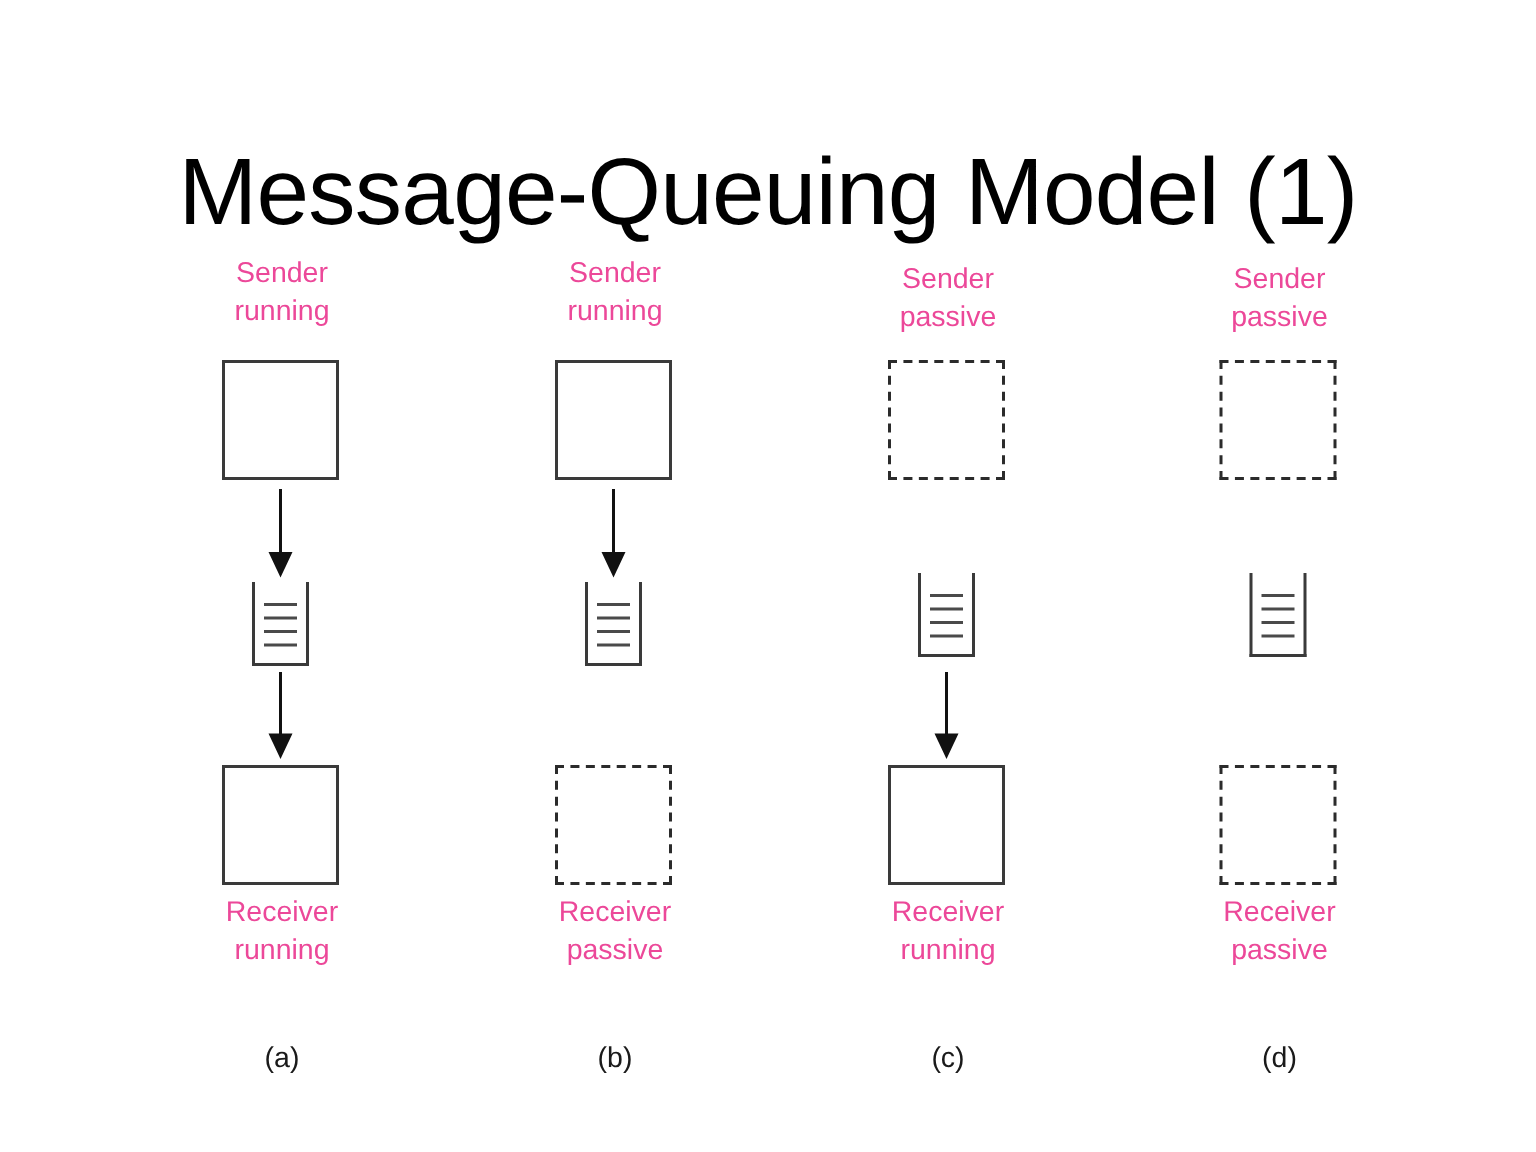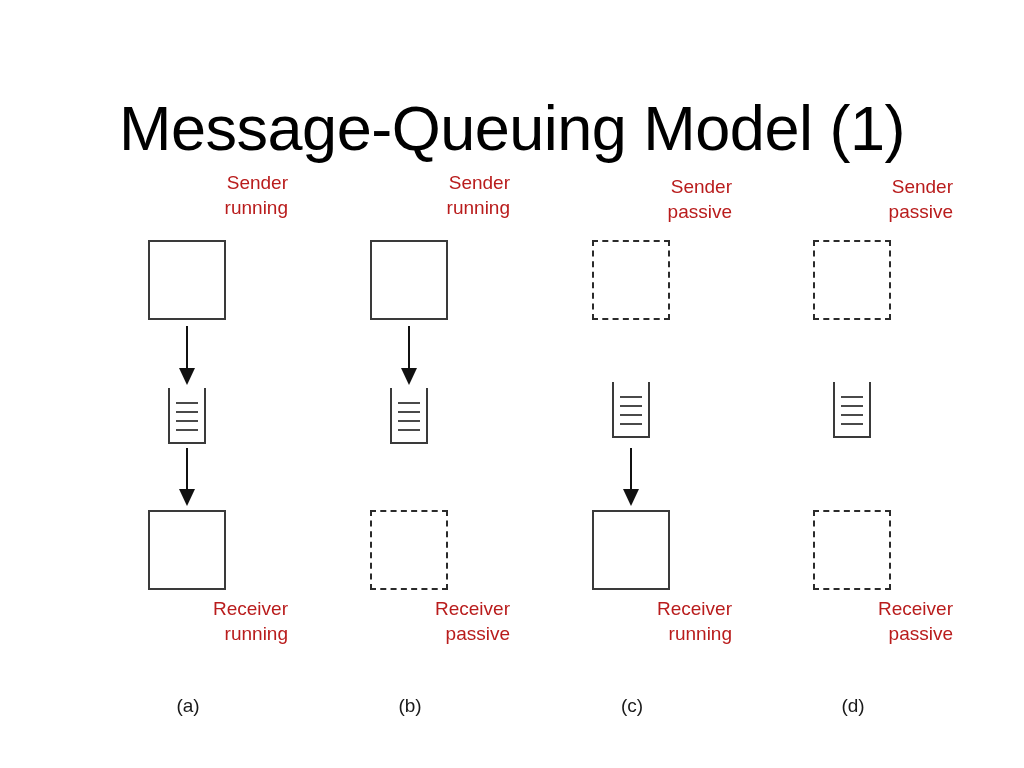--- a/index.html
+++ b/index.html
@@ -51,25 +51,25 @@
   .col-a { left: 88px; }
   .col-b { left: 310px; }
   .col-c { left: 532px; }
   .col-d { left: 753px; }
 
   
   .cap {
     position: absolute;
     left: 0;
     width: 200px;
-    text-align: right;
+    text-align: center;
     font-family: "Liberation Sans", sans-serif;
     font-size: 19px;
     line-height: 25px;
-    color: #b91c1c;
+    color: #ec4899;
   }
   .cap-top   { top: 10px; }
   .cap-top.lowered { top: 14px; }
   .cap-bottom{ top: 436px; }
   .cap .l2 { display: block; }
 
   
   .proc-box {
     position: absolute;
     left: 60px;

